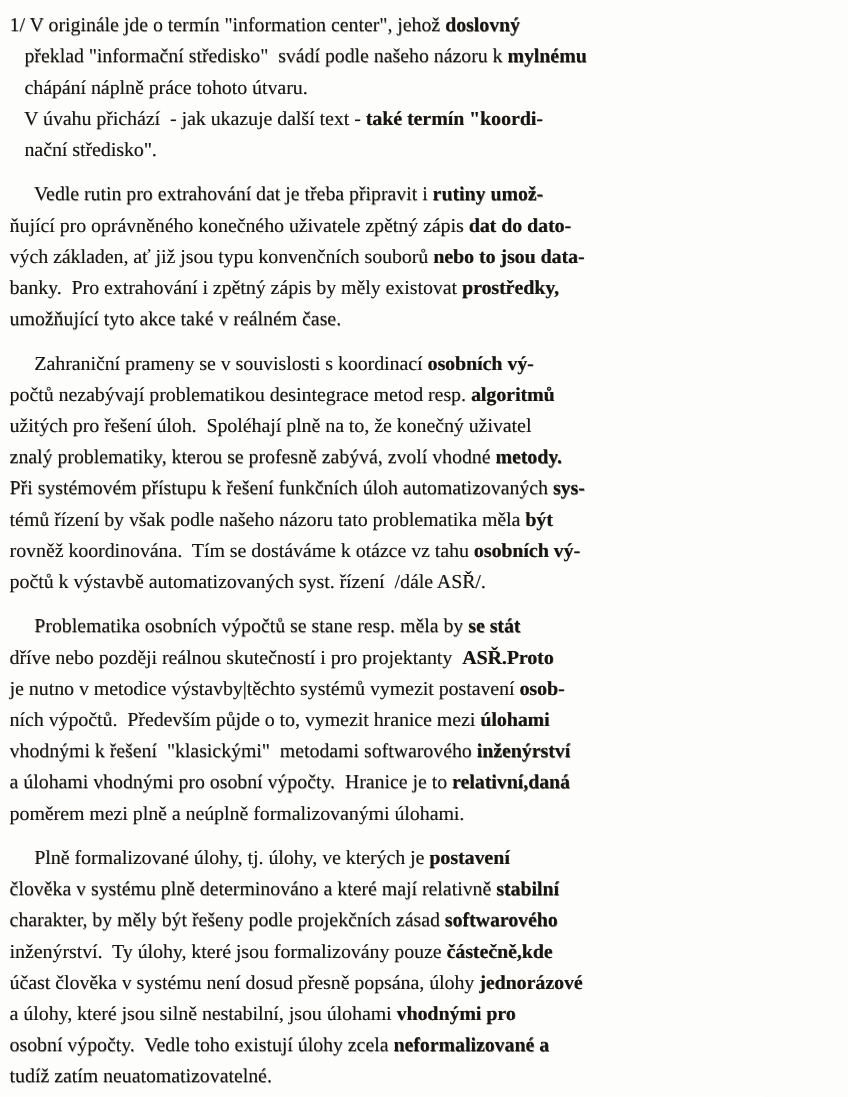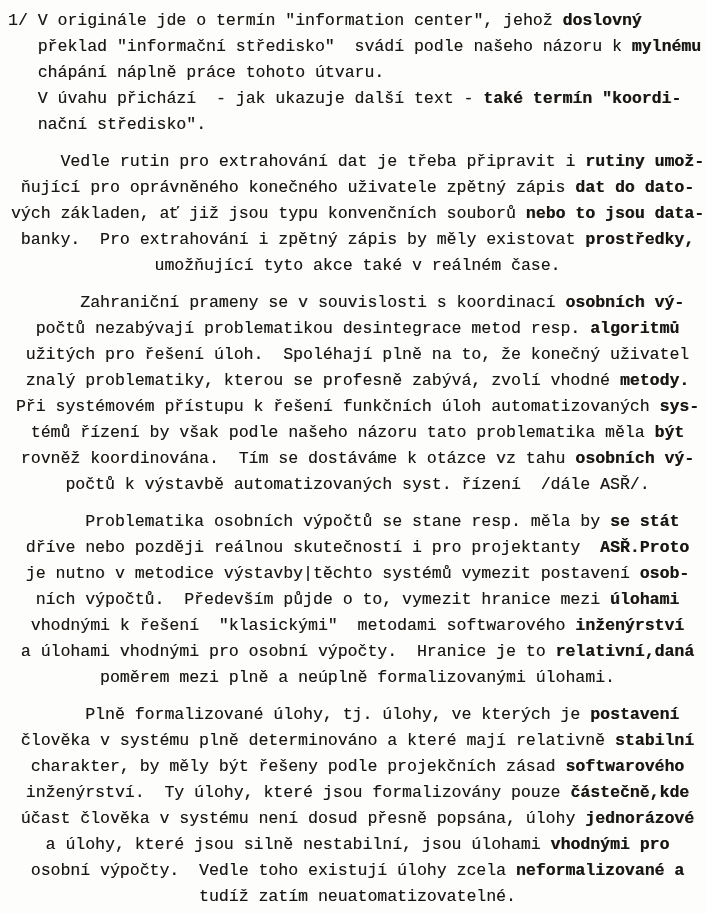--- a/index.html
+++ b/index.html
@@ -6,33 +6,32 @@
     margin: 0;
     padding: 0;
     background: #ffffff;
   }
   .page {
     position: relative;
     width: 707px;
     height: 914px;
     background: #fdfdfc;
     overflow: hidden;
-    font-family: Liberation Mono, monospace;
+    font-family: Liberation Serif, serif;
     font-size: 16.5px;
     line-height: 26px;
     color: #181512;
     box-sizing: border-box;
     padding: 8px 0 0 8px;
   }
   .doc-body {
     white-space: pre;
   }
   .block + .block {
     margin-top: 11px;
-    text-align: center;
   }
   .line {
     white-space: pre;
     text-shadow: 0.3px 0.3px 0 rgba(20, 16, 10, 0.45);
   }
   .run { font-weight: normal; }
   .run-bold {
     font-weight: bold;
     text-shadow: 0.4px 0.4px 0.3px rgba(20, 16, 10, 0.6);
   }

